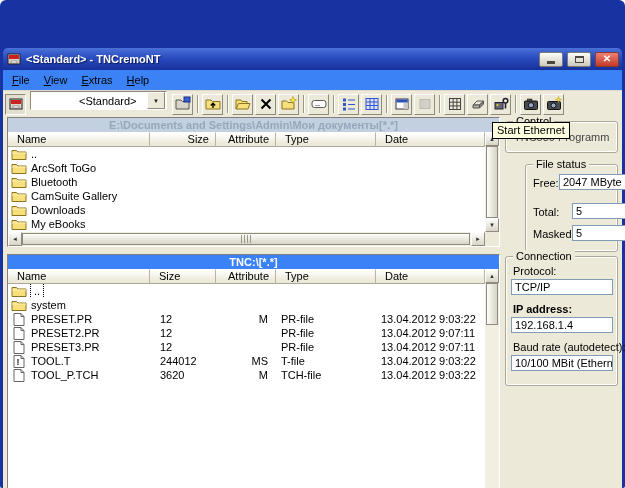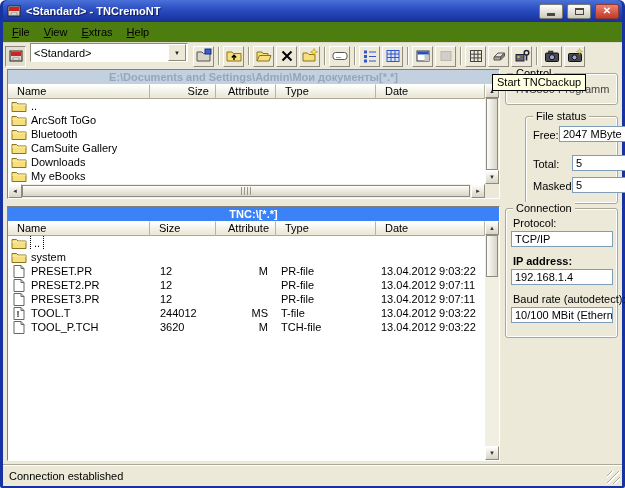--- a/index.html
+++ b/index.html
@@ -1,37 +1,37 @@
 <!DOCTYPE html>
 <html><head>
 <meta charset="utf-8">
 <style>
   html,body{margin:0;padding:0;background:#fff;font-family:"Liberation Sans",sans-serif;font-size:11px;color:#000;}
   .win{position:relative;width:625px;height:488px;box-sizing:border-box;background:#1733a2;padding:0 3px 3px;border-radius:6px 6px 2px 2px;overflow:hidden;}
   
   .titlebar{height:22px;display:flex;align-items:center;gap:4px;padding:0 3px;
-    background:linear-gradient(180deg,#4a71d8 0%,#2a4cc0 45%,#16309a 100%);border-radius:5px 5px 0 0;}
+    background:linear-gradient(180deg,#4a71d8 0%,#2a4cc0 45%,#16309a 100%);border-radius:5px 5px 0 0;margin-top:48px;}
   .title-text{color:#fff;font-weight:bold;font-size:11px;text-shadow:1px 1px 1px #0a1a60;flex:1;white-space:nowrap;overflow:hidden;}
   .winbtn{width:24px;height:15px;border-radius:2px;border:1px solid #7e7a6e;display:flex;align-items:center;justify-content:center;
     background:linear-gradient(180deg,#fdfdfb,#cdc9bc);box-sizing:border-box;}
   .winbtn.close{background:linear-gradient(180deg,#ee8173,#c23a28);border-color:#8e3a2e;color:#fff;font-weight:bold;font-size:10px;line-height:10px;}
   .glyph-min{width:8px;height:3px;background:#4a463c;margin-top:6px;}
   .glyph-max{width:9px;height:7px;border:1px solid #4a463c;border-top-width:2px;box-sizing:border-box;}
   
-  .menubar{height:20px;background:#4d7c0f;display:flex;align-items:center;padding-left:2px;border-bottom:1px solid #ddd9c8;}
+  .menubar{height:20px;background:#3b82f6;display:flex;align-items:center;padding-left:2px;border-bottom:1px solid #ddd9c8;}
   .menu-item{display:inline-block;padding:2px 7px 3px;cursor:default;}
   .menu-item::first-letter{text-decoration:underline;}
   .toolbar{height:26px;background:#ece9d8;display:flex;align-items:center;gap:2px;padding:0 2px;}
   .tb-btn{width:21px;height:21px;box-sizing:border-box;border:1px solid;border-color:#fff #8e8a7d #8e8a7d #fff;
     background:#ece9d8;display:flex;align-items:center;justify-content:center;padding:0;}
   .tb-btn.pressed{border-color:#8e8a7d #fff #fff #8e8a7d;background:#e2dfcf;}
   .tb-btn.disabled svg{filter:grayscale(1);opacity:.5;}
   .tb-sep{width:1px;height:18px;background:#9a968a;margin:0 2px;box-shadow:1px 0 0 #fff;}
-  .combo{width:158px;height:19px;box-sizing:border-box;border:1px solid;border-color:#8e8a7d #fff #fff #8e8a7d;background:#fff;
-    display:flex;align-items:center;margin:0 3px 7px 2px;}
+  .combo{width:137px;height:19px;box-sizing:border-box;border:1px solid;border-color:#8e8a7d #fff #fff #8e8a7d;background:#fff;
+    display:flex;align-items:center;margin:0 3px 7px 2px;padding-left:45px;}
   .combo-text{flex:1;padding-left:3px;}
   .combo-arrow{width:16px;height:15px;margin-right:1px;border:1px solid;border-color:#fff #8e8a7d #8e8a7d #fff;background:#ece9d8;
     display:flex;align-items:center;justify-content:center;font-size:6px;color:#222;}
   
   .main{position:relative;height:396px;background:#ece9d8;}
   .pane{position:absolute;left:4px;width:493px;box-sizing:border-box;border:1px solid #808080;border-right-color:#fff;border-bottom-color:#fff;background:#fff;}
   .pane-upper{top:0;height:130px;}
   .pane-lower{top:137px;height:255px;}
   .pathbar{position:absolute;top:0;left:0;right:0;height:14px;line-height:14px;text-align:center;font-weight:bold;white-space:nowrap;overflow:hidden;}
   .pathbar.inactive{background:#c2d0e0;color:#97a7ba;}
@@ -536,21 +536,21 @@
         <span class="group-label">Connection</span>
         <span class="fld-label" style="top:8px;">Protocol:</span>
         <span class="fld-box" style="left:5px;top:22px;width:102px;">TCP/IP</span>
         <span class="fld-label" style="top:46px;font-weight:bold;">IP address:</span>
         <span class="fld-box" style="left:5px;top:60px;width:102px;">192.168.1.4</span>
         <span class="fld-label" style="top:84px;">Baud rate (autodetect):</span>
         <span class="fld-box" style="left:5px;top:98px;width:102px;">10/100 MBit (Ethernet)</span>
       </div>
     </div>
 
-    <div class="tooltip">Start TNCbackup</div>
+    <div class="tooltip">Start Ethernet</div>
   </div>
 
   <div class="statusbar">
     <span>Connection established</span>
     <span class="resize-grip"></span>
   </div>
 
 </div>
 
 </body></html>

